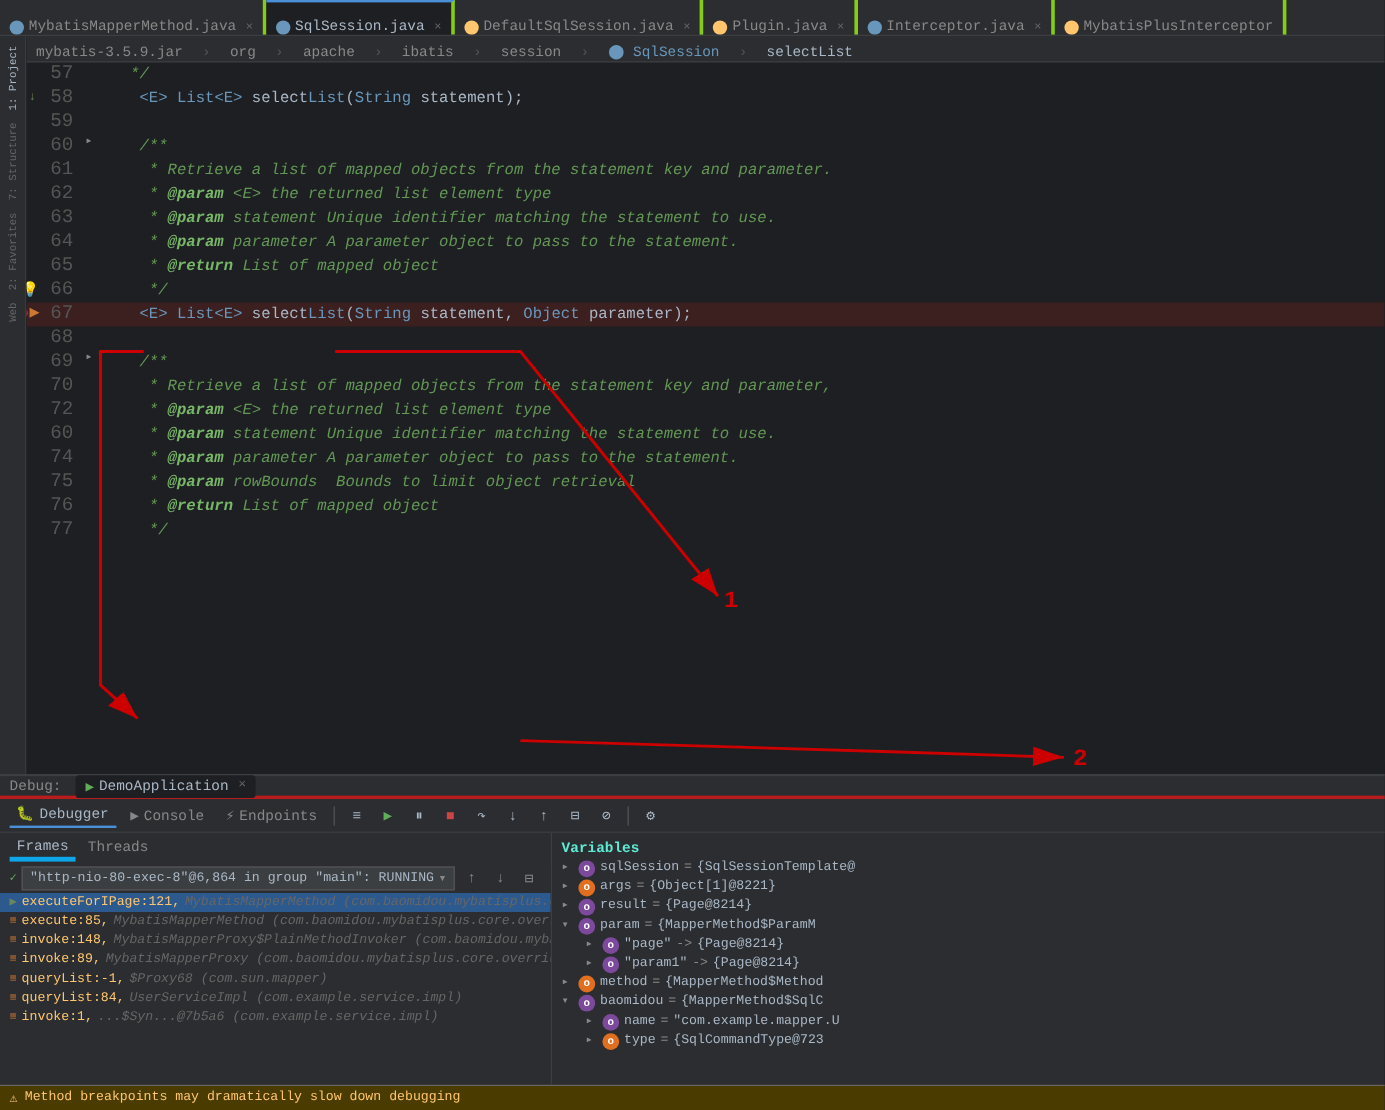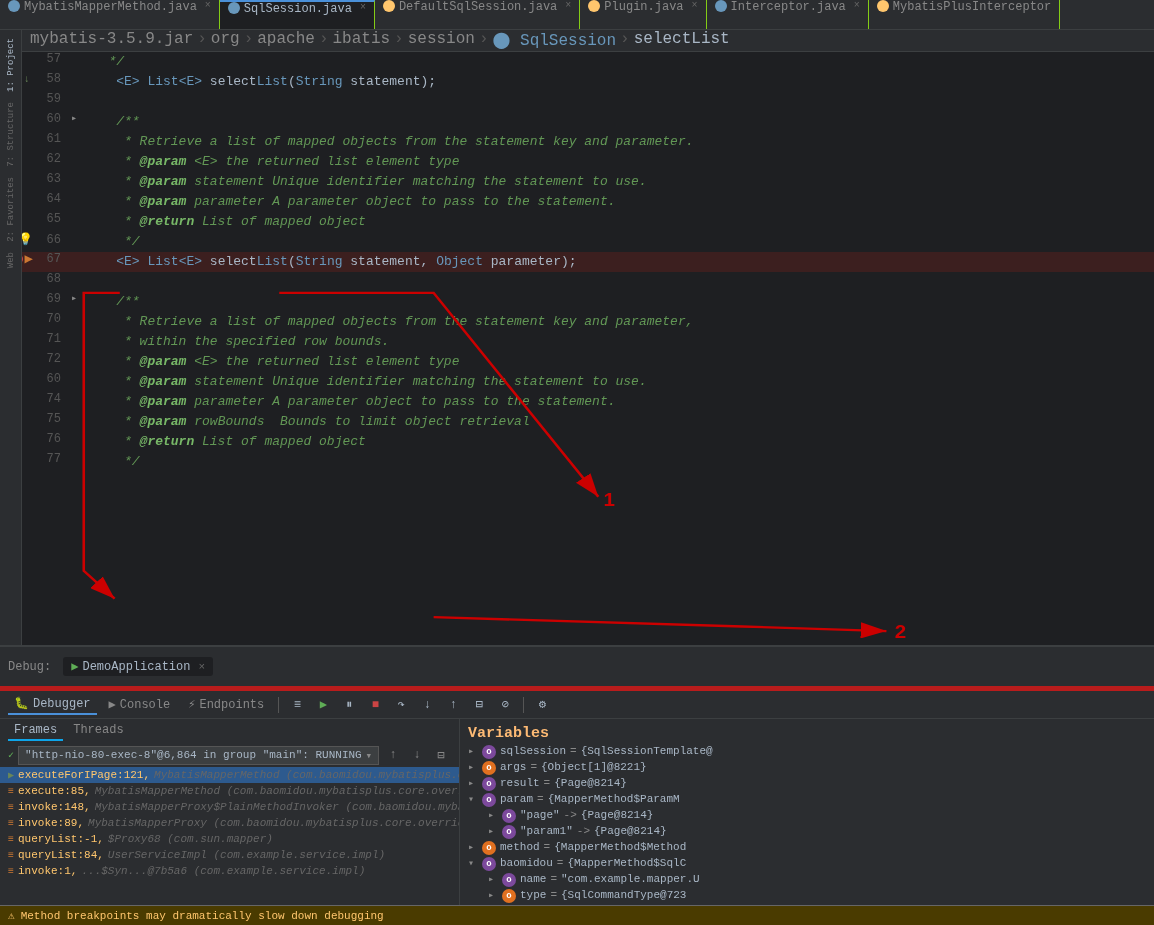--- a/index.html
+++ b/index.html
@@ -20,23 +20,23 @@
       display: flex;
       background: #2b2d30;
       border-bottom: 1px solid #3c3f41;
       height: 30px;
       align-items: stretch;
       overflow: hidden;
       flex-shrink: 0;
     }
     .tab {
       display: flex;
-      align-items: flex-start;
+      align-items: flex-end;
       padding: 0 8px;
-      border-right: 1px solid #84cc16;
+      border-right: 3px solid #84cc16;
       white-space: nowrap;
       font-size: 12px;
       cursor: pointer;
       color: #888;
       gap: 4px;
       min-width: 0;
     }
     .tab.active {
       background: #1e1f22;
       color: #a9b7c6;
@@ -95,26 +95,26 @@
       position: relative;
       display: flex;
       flex-direction: column;
     }
 
     
     .breadcrumb {
       height: 22px;
       background: #2b2d30;
       display: flex;
-      align-items: flex-start;
+      align-items: flex-end;
       padding: 0 8px;
-      font-size: 16px;
+      font-size: 12px;
       color: #888;
       border-bottom: 1px solid #3c3f41;
-      gap: 4px;
+      gap: 16px;
       flex-shrink: 0;
     }
     .breadcrumb-sep { color: #555; }
     .breadcrumb-item { cursor: pointer; }
     .breadcrumb-current { color: #a9b7c6; }
 
     
     .code-content {
       flex: 1;
       overflow: hidden;
@@ -151,21 +151,21 @@
       align-items: center;
     }
     .gutter-icon {
       font-size: 10px;
       width: 12px;
       text-align: center;
     }
     .gutter-icon.green { color: #6a8759; }
     .line-number {
       color: #555;
-      font-size: 12px;
+      font-size: 16px;
       min-width: 24px;
       text-align: right;
     }
     .line-fold {
       width: 14px;
       text-align: center;
       color: #555;
       font-size: 10px;
       flex-shrink: 0;
     }
@@ -204,22 +204,22 @@
       border-top: 2px solid #3c3f41;
       display: flex;
       flex-direction: column;
       height: 280px;
       flex-shrink: 0;
     }
     .debug-tab-bar {
       display: flex;
       align-items: center;
       background: #2b2d30;
-      border-bottom: 5px solid #b91c1c;
-      height: 44px;
+      border-bottom: 3px solid #b91c1c;
+      height: 19px;
       padding: 0 8px;
       gap: 4px;
     }
     .debug-label {
       color: #888;
       font-size: 12px;
       padding-right: 8px;
     }
     .debug-tab {
       display: flex;
@@ -296,21 +296,21 @@
     }
     .frames-tab {
       font-size: 12px;
       color: #888;
       padding: 2px 6px;
       cursor: pointer;
       border-bottom: 2px solid transparent;
     }
     .frames-tab.active {
       color: #a9b7c6;
-      border-bottom: 2px solid #0ea5e9;
+      border-bottom: 4px solid #0ea5e9;
     }
     .thread-selector {
       display: flex;
       align-items: center;
       padding: 2px 8px;
       gap: 4px;
       background: #2b2d30;
       flex-shrink: 0;
     }
     .thread-dropdown {
@@ -357,22 +357,22 @@
     .frame-name { color: #ffc66d; }
     .frame-location { color: #666; font-style: italic; }
 
     
     .variables-panel {
       flex: 1;
       overflow-y: auto;
       padding: 4px 8px;
     }
     .variables-header {
-      font-size: 15px;
-      color: #fdba74;
+      font-size: 12px;
+      color: #5eead4;
       padding: 2px 0;
       font-weight: bold;
     }
     .var-item {
       display: flex;
       align-items: flex-start;
       padding: 1px 0;
       font-size: 11px;
       gap: 4px;
     }
@@ -605,28 +605,20 @@
             <div class="line-fold" style="color: rgb(136, 136, 136);">▸</div>
             <div class="code-text"><span class="c-comment">    /**</span></div>
           </div>
           <div class="code-line">
             <div class="line-gutter">
               <div class="line-gutter-icons"></div>
               <span class="line-number">70</span>
             </div>
             <div class="line-fold"></div>
             <div class="code-text"><span class="c-comment"><span class="c-comment">     * </span>Retrieve a list of mapped objects from the statement key and parameter,</span></div>
-          </div>
-          <div class="code-line">
-            <div class="line-gutter">
-              <div class="line-gutter-icons"></div>
-              <span class="line-number">71</span>
-            </div>
-            <div class="line-fold"></div>
-            <div class="code-text"><span class="c-comment"><span class="c-comment">     * </span>within the specified row bounds.</span></div>
           </div>
           <div class="code-line">
             <div class="line-gutter">
               <div class="line-gutter-icons"></div>
               <span class="line-number">72</span>
             </div>
             <div class="line-fold"></div>
             <div class="code-text"><span class="c-comment"><span class="c-comment">     * </span><span class="c-param-tag">@param</span> &lt;E&gt; the returned list element type</span></div>
           </div>
           <div class="code-line">

